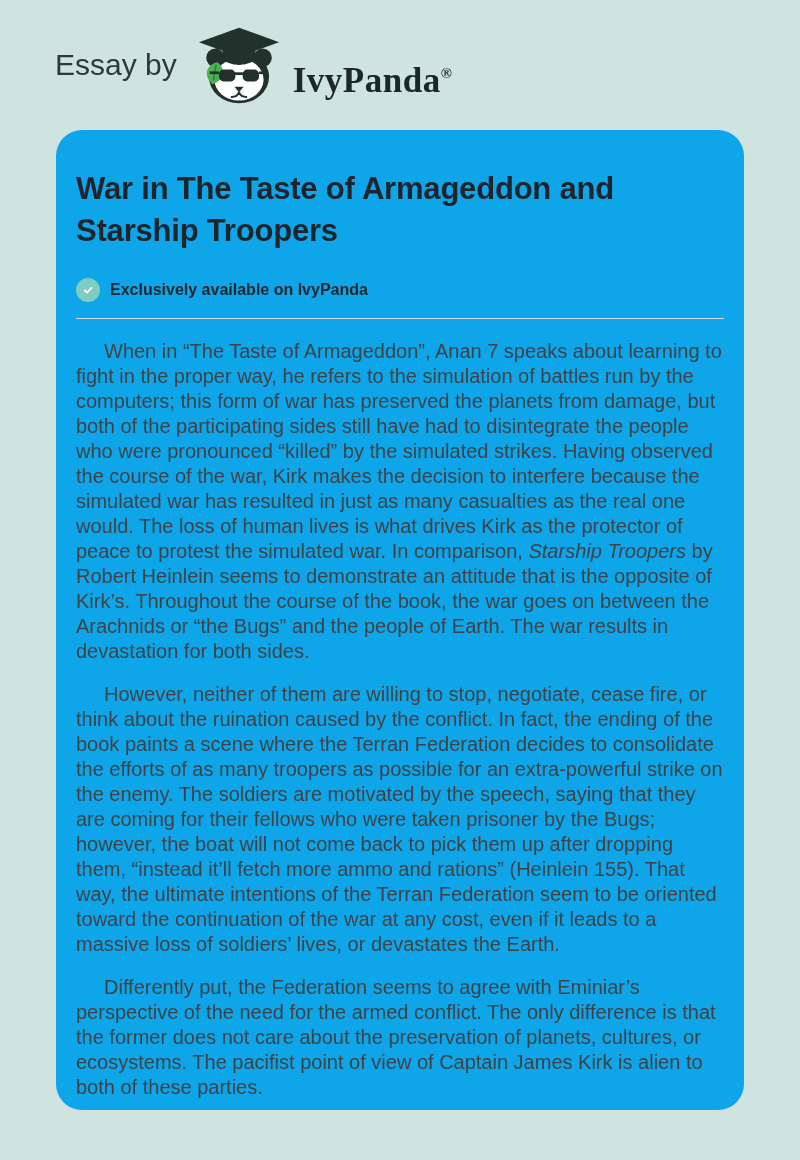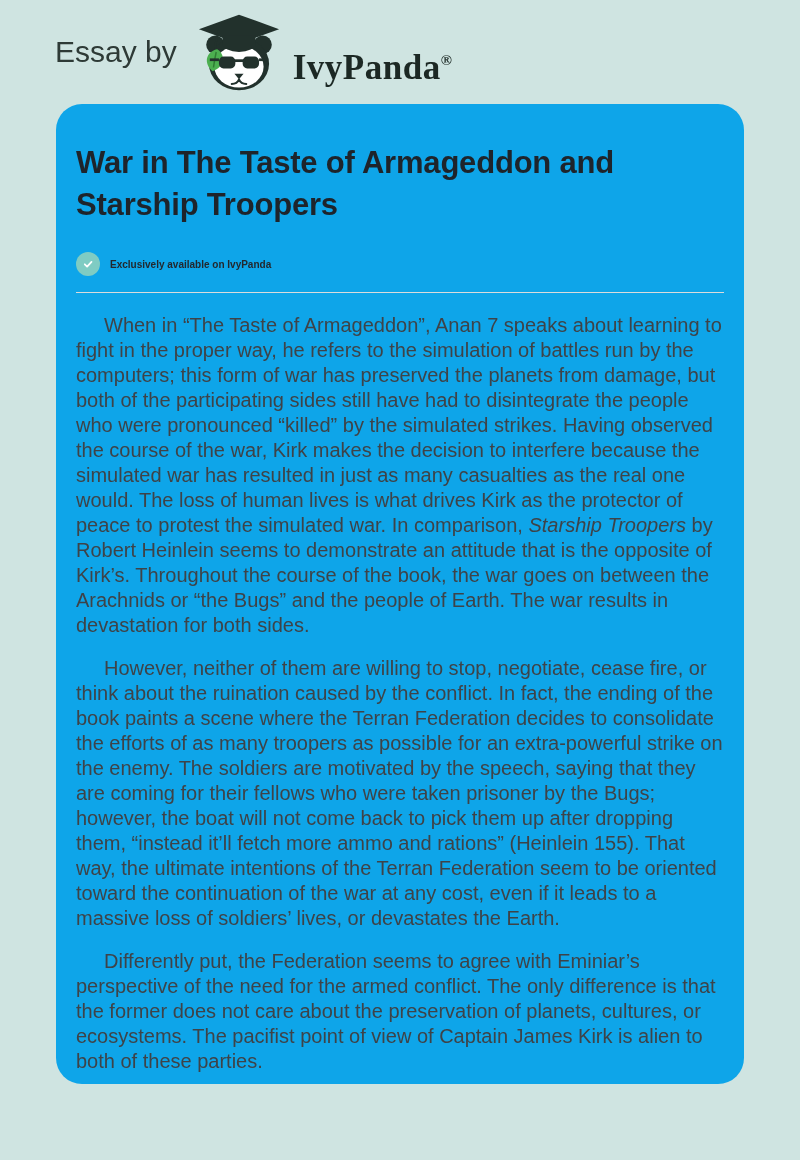--- a/index.html
+++ b/index.html
@@ -7,21 +7,21 @@
   body {
     background: #cfe4e1;
     font-family: "Liberation Sans", sans-serif;
     width: 800px;
     height: 1160px;
     overflow: hidden;
   }
 
   
   .site-header {
-    height: 104px;
+    height: 130px;
     display: flex;
     align-items: center;
     padding-left: 55px;
   }
   .essay-by {
     font-size: 30px;
     color: #2e3a36;
     margin-right: 16px;
   }
   .logo-svg { width: 92px; height: 82px; display: block; }
@@ -72,21 +72,21 @@
     border-radius: 50%;
     background: #7fccc3;
     display: flex;
     align-items: center;
     justify-content: center;
     flex: 0 0 auto;
     margin-right: 10px;
   }
   .check-circle svg { width: 14px; height: 14px; display: block; }
   .badge-label {
-    font-size: 10px;
+    font-size: 16px;
     font-weight: bold;
     color: #23282e;
   }
   .divider {
     border: none;
     border-top: 1px solid #dcdcdc;
     margin: 4px 0 20px 0;
   }
   .body-text p {
     font-size: 20px;

